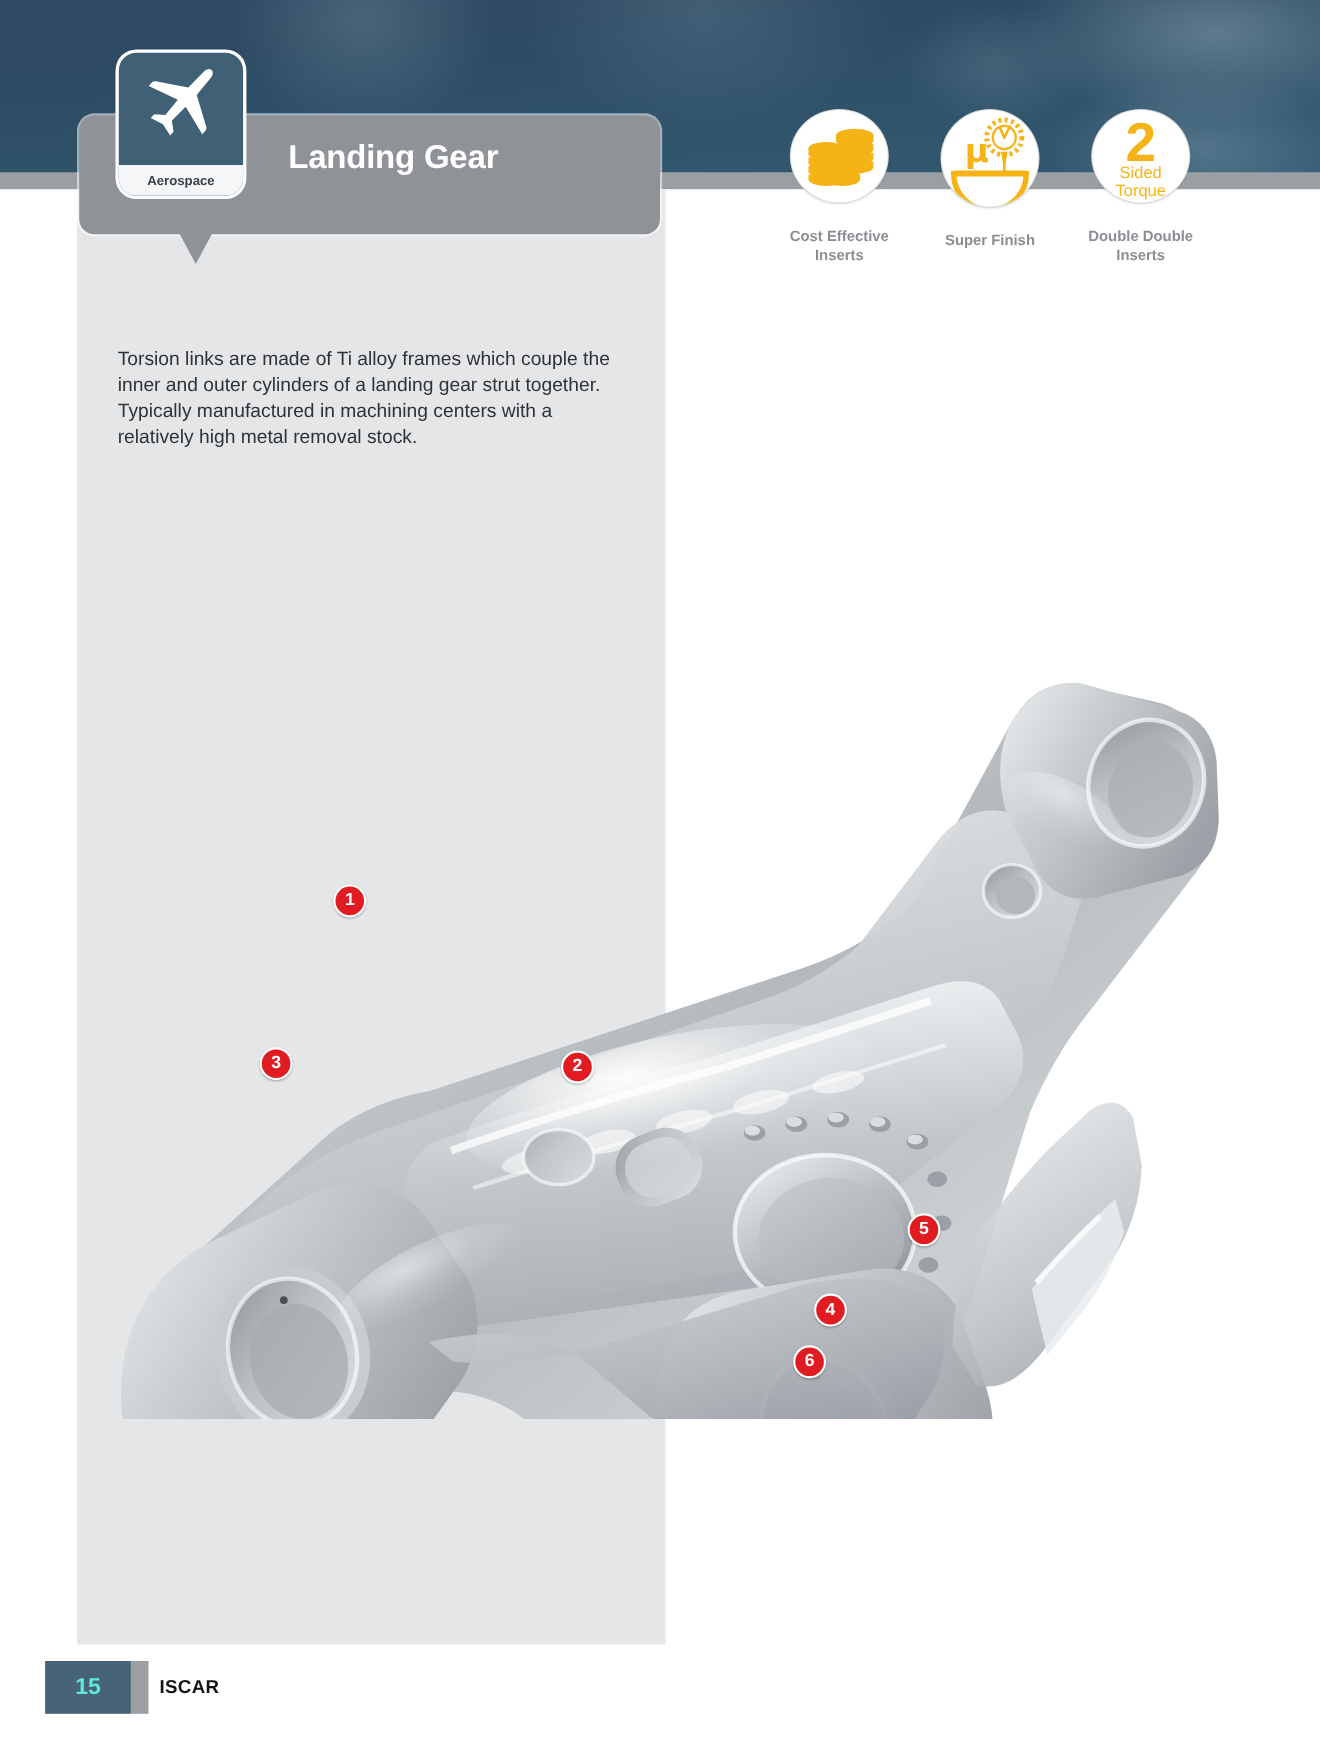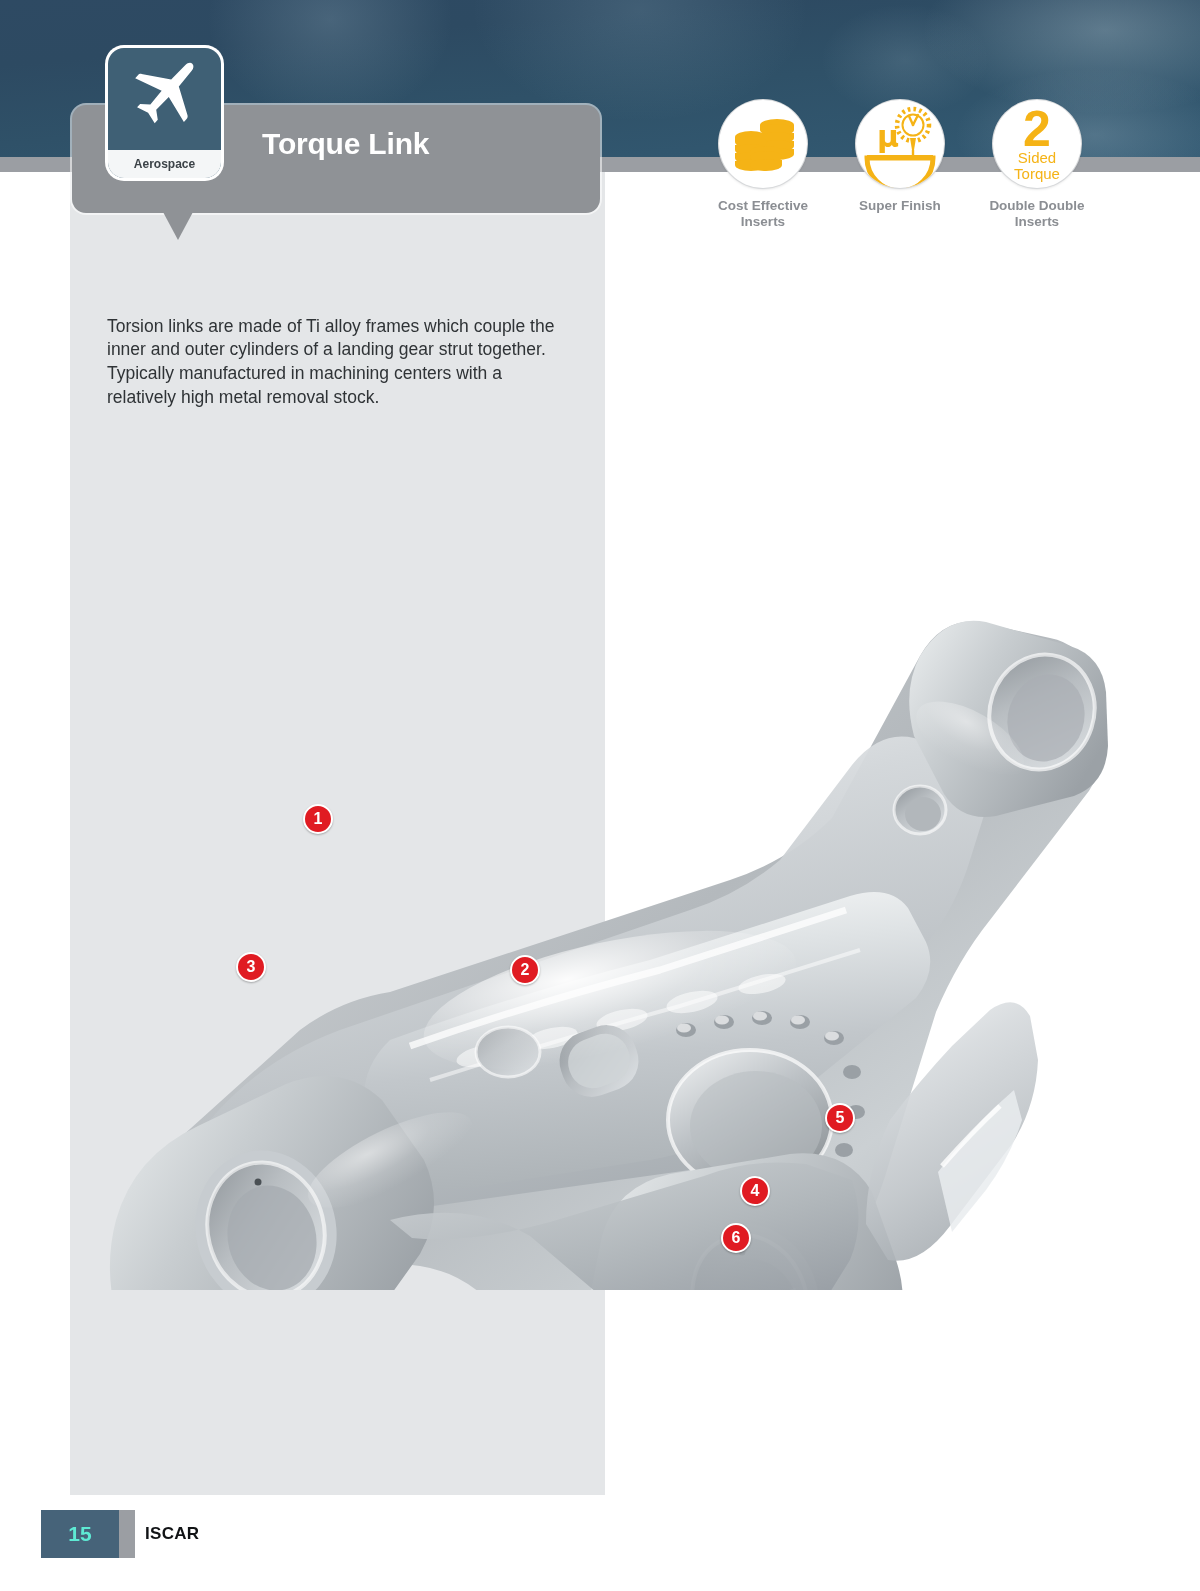--- a/index.html
+++ b/index.html
@@ -74,21 +74,21 @@
     display:flex;justify-content:space-between;
   }
   .badge{width:126px;display:flex;flex-direction:column;align-items:center;}
   .badge-circle{
     width:88px;height:88px;border-radius:50%;background:#ffffff;
     box-shadow:0 0 0 1px #d7d9db, 0 1px 3px rgba(0,0,0,.18);
     position:relative;overflow:hidden;
     display:flex;align-items:center;justify-content:center;
   }
   .badge-label{
-    margin-top:10px;text-align:center;color:#8b8e93;
+    margin-top:23px;text-align:center;color:#8b8e93;
     font-size:13.5px;font-weight:bold;line-height:1.22;
   }
   .big2{
     position:absolute;left:0;top:4px;width:88px;text-align:center;
     color:#f5b316;font-size:50px;font-weight:bold;line-height:50px;
     font-family:"Liberation Sans", sans-serif;
   }
   .sided{
     position:absolute;left:0;top:50px;width:88px;text-align:center;
     color:#f5b316;font-size:15px;font-weight:normal;line-height:16px;
@@ -135,21 +135,21 @@
 <body>
 
 <div class="banner"></div>
 <div class="banner-grayline"></div>
 
 <div class="panel"></div>
 
 <div class="bubble"></div>
 <div class="bubble-tail"></div>
 <div class="bubble-title">
-  <div>Torque Link</div>
+  <div>Landing Gear</div>
 </div>
 
 <div class="aero-card">
   <svg class="aero-plane" viewBox="0 0 100 100">
     <g transform="rotate(42 50 50)" fill="#ffffff">
       <path d="M48.5 4 c2.6 0 4.4 2.6 4.7 6.2 l1.0 22.0 28.0 17.0 c1.3 .8 2.0 2.2 2.0 3.7 l0 4.4 -30.4 -9.2 -.9 19.4 8.6 7.0 0 5.0 -12.9 -3.6 -12.9 3.6 0 -5.0 8.6 -7.0 -.9 -19.4 -30.4 9.2 0 -4.4 c0 -1.5 .7 -2.9 2.0 -3.7 l28.0 -17.0 1.0 -22.0 C44.1 6.6 45.9 4 48.5 4 z"></path>
     </g>
   </svg>
   <div class="aero-strip"></div>
   <div class="aero-label">Aerospace</div>

